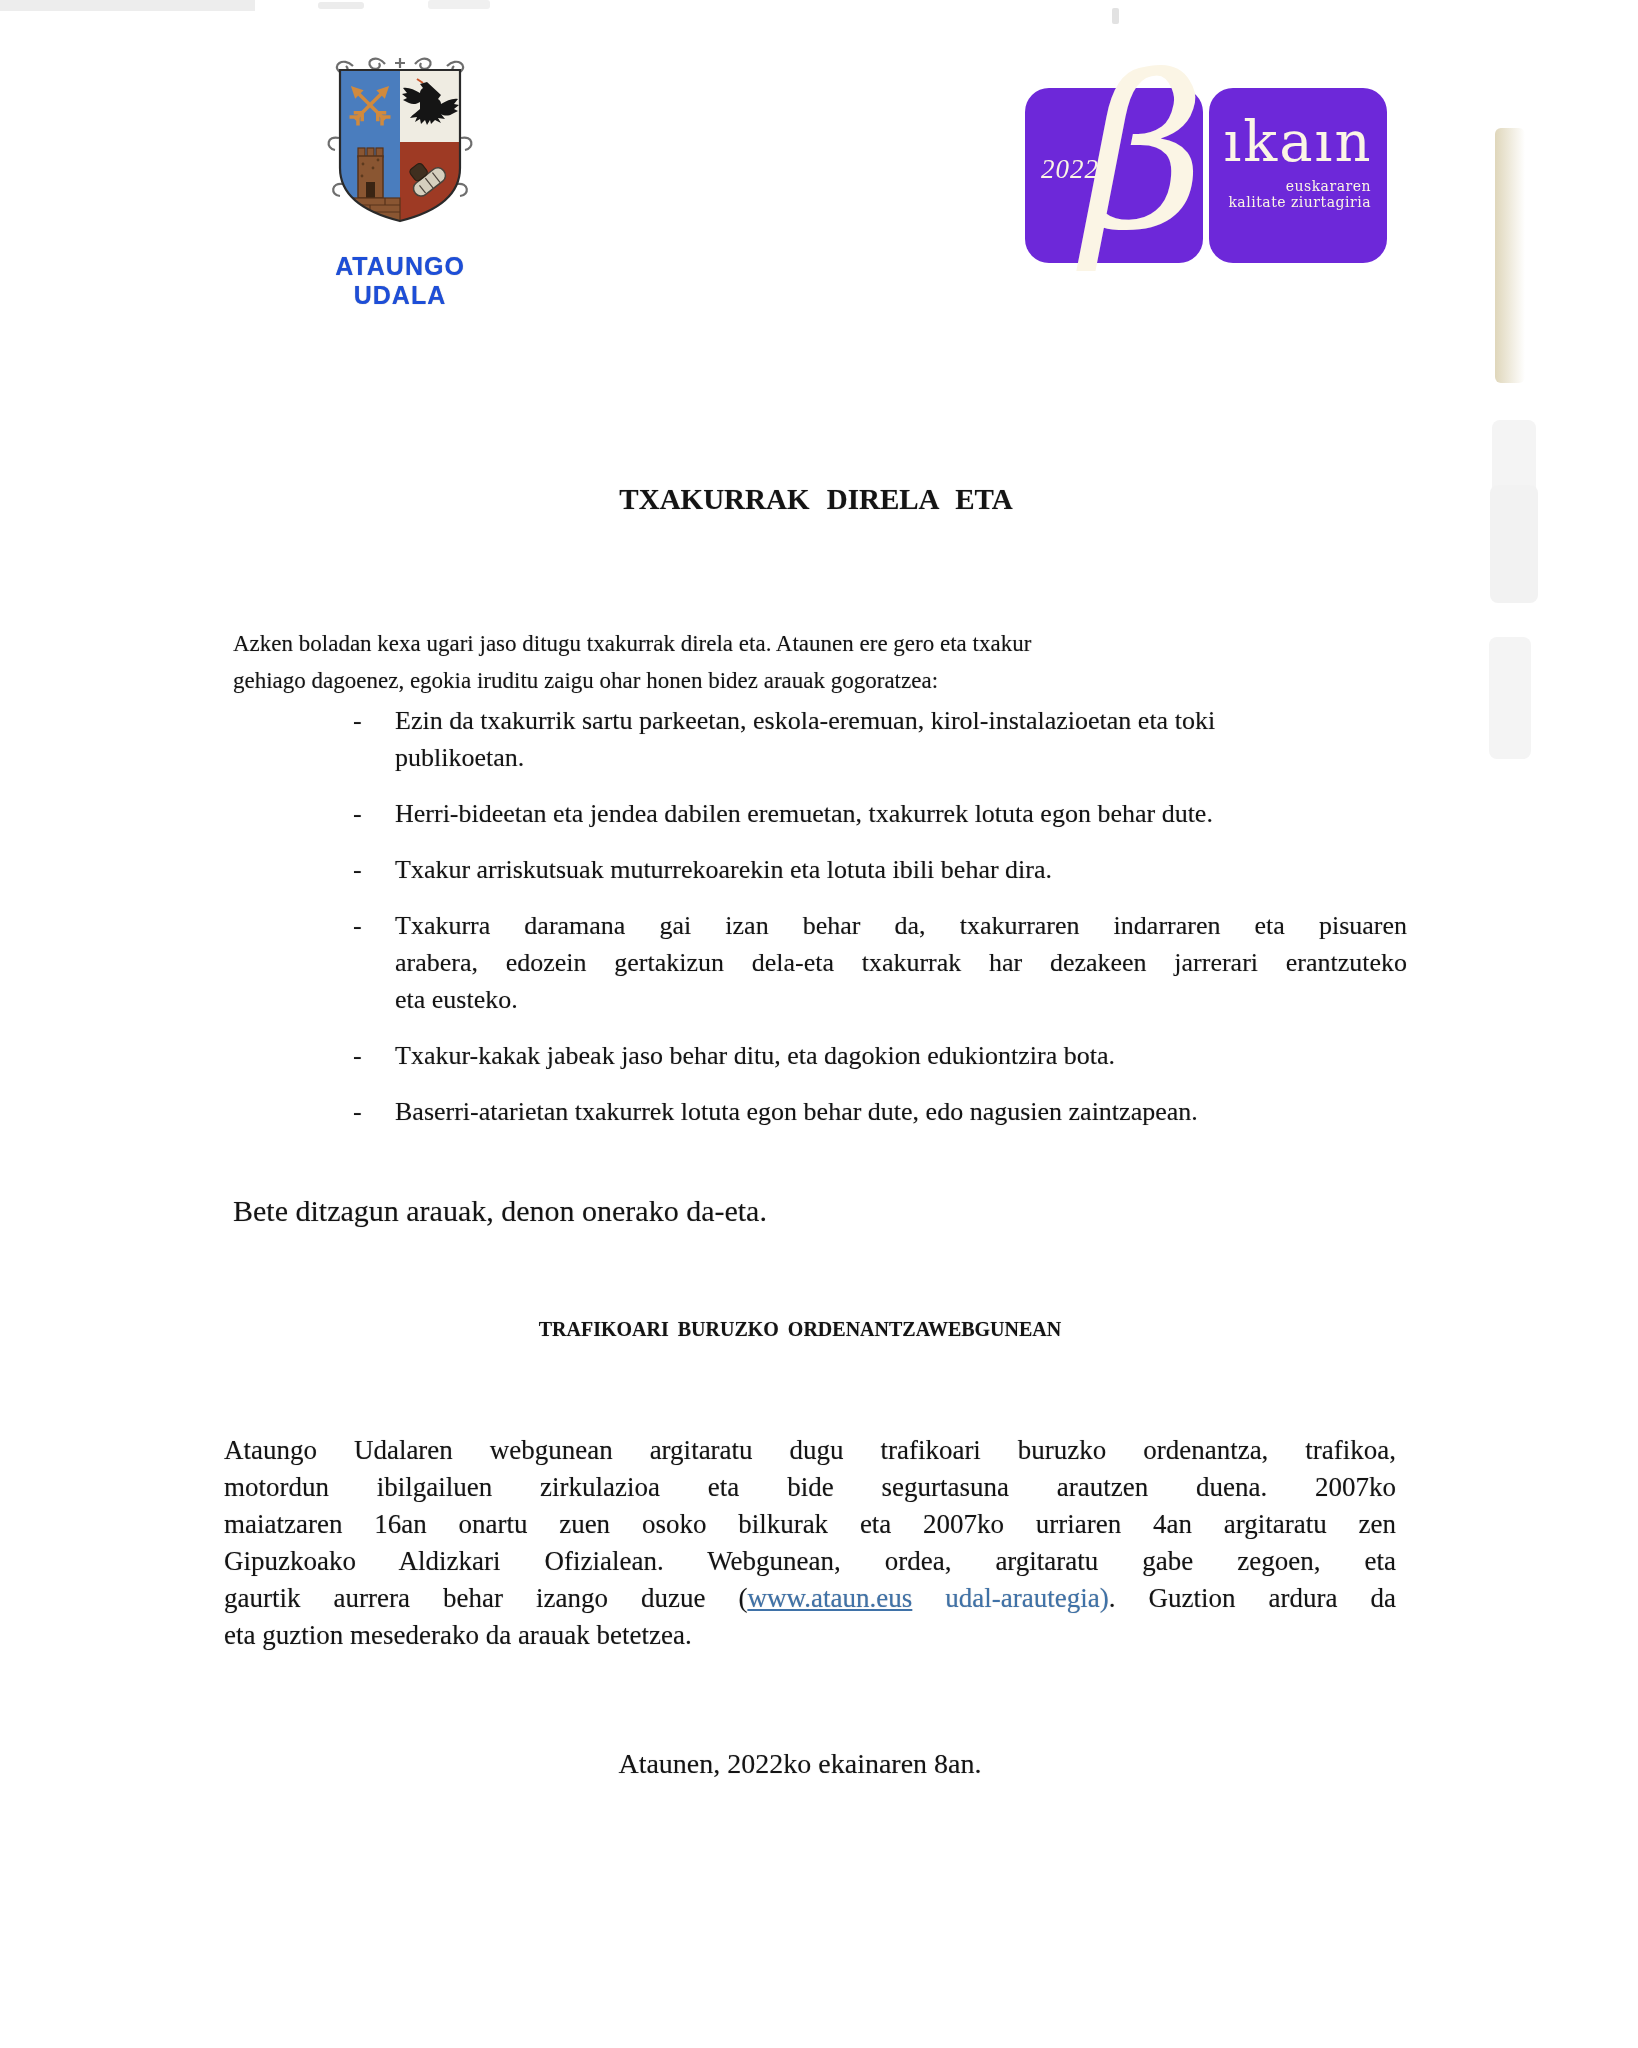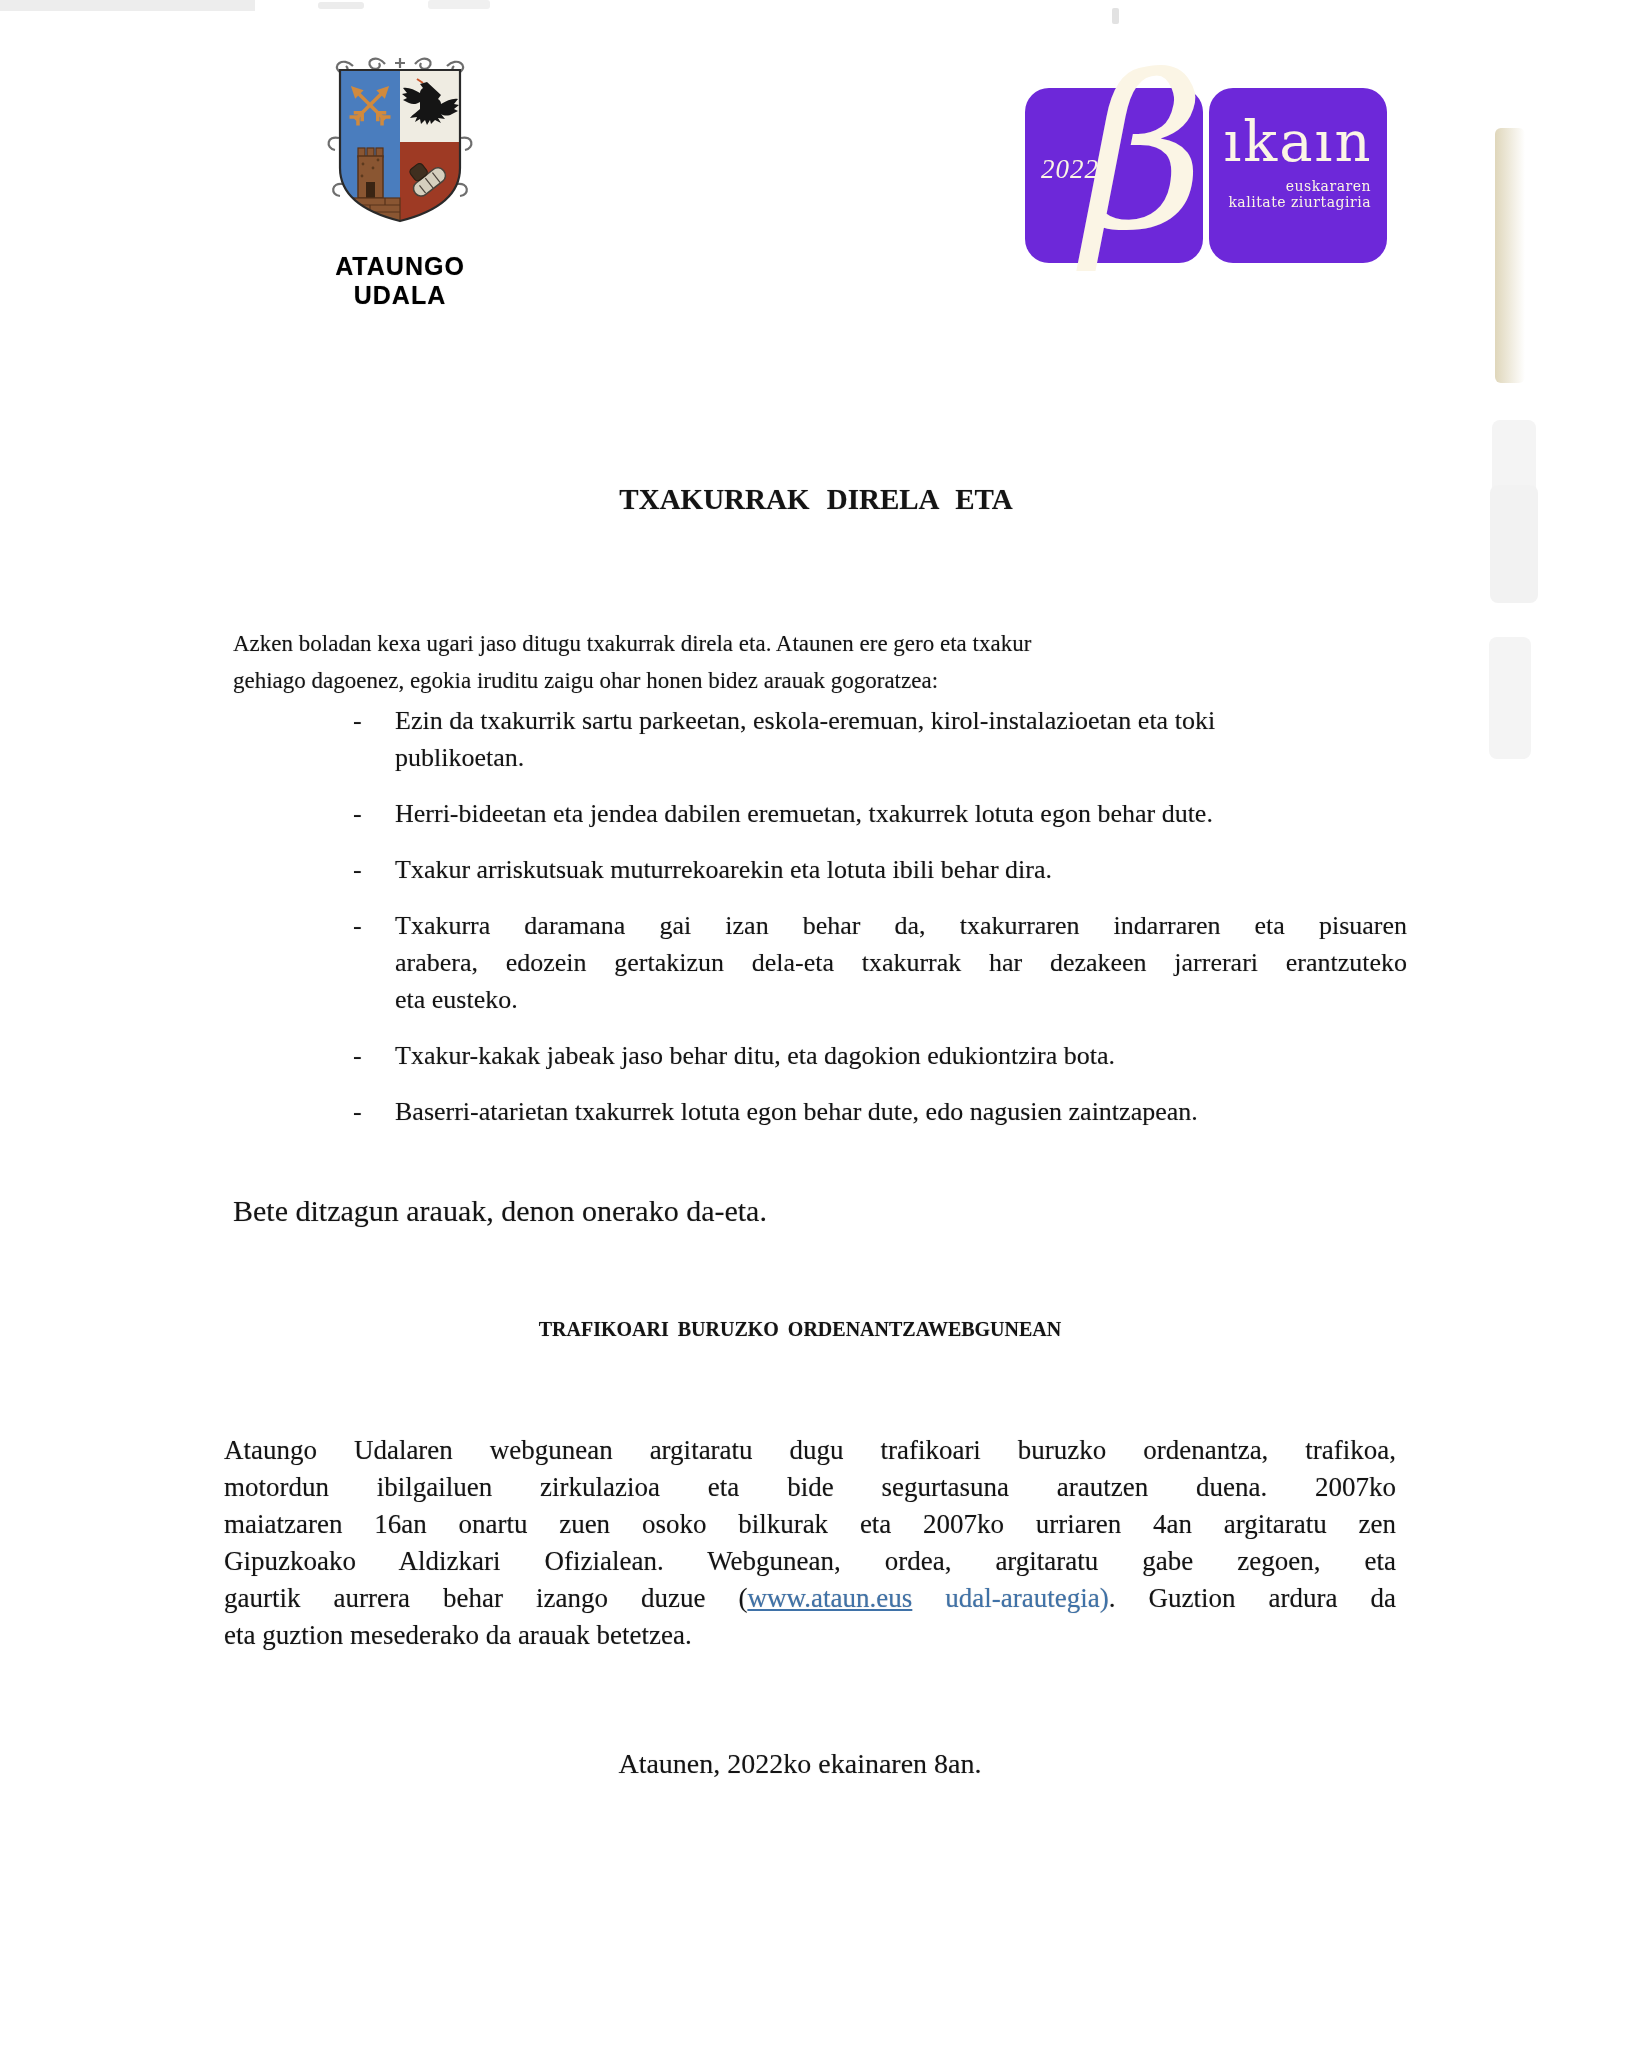--- a/index.html
+++ b/index.html
@@ -12,21 +12,21 @@
     color:#141414;
   }
   .doc-text{ text-shadow:0 0 1px rgba(20,20,20,0.35); }
 
   
   .crest-wrap{position:absolute;left:300px;top:50px;width:200px;}
   .crest-svg{display:block;margin:0 auto;}
   .crest-label{
     margin-top:6px;text-align:center;
     font-family:"Liberation Sans", sans-serif;
-    font-weight:bold;font-size:25px;letter-spacing:1px;color:#000000;
+    font-weight:bold;font-size:25px;letter-spacing:1px;color:#1d4ed8;
     text-shadow:0 0 1px rgba(0,0,0,0.4);
   }
 
   
   .bikain{position:absolute;left:1025px;top:88px;display:flex;gap:6px;}
   .bk-sq{
     width:178px;height:175px;border-radius:24px;
     background:#6d28d9;position:relative;overflow:visible;
     color:#fbf5e5;
   }

